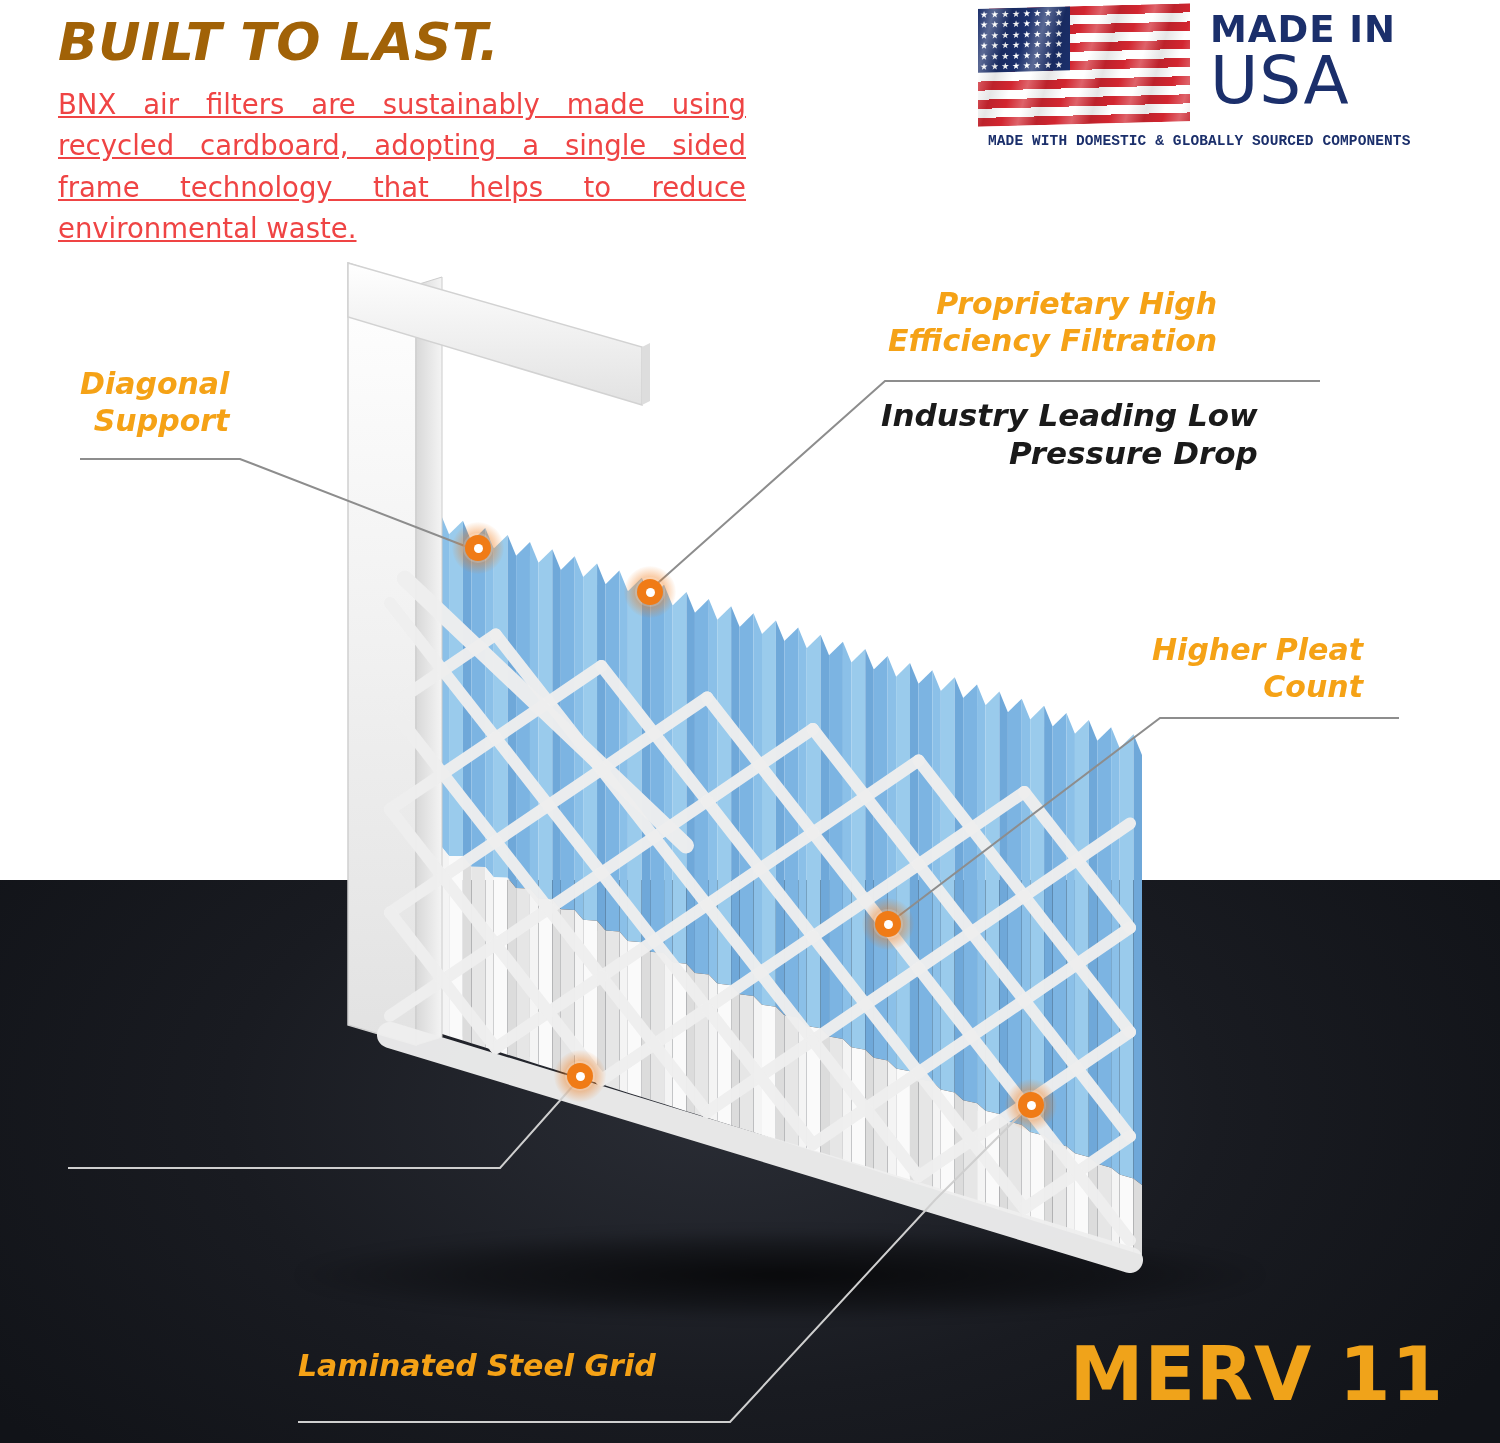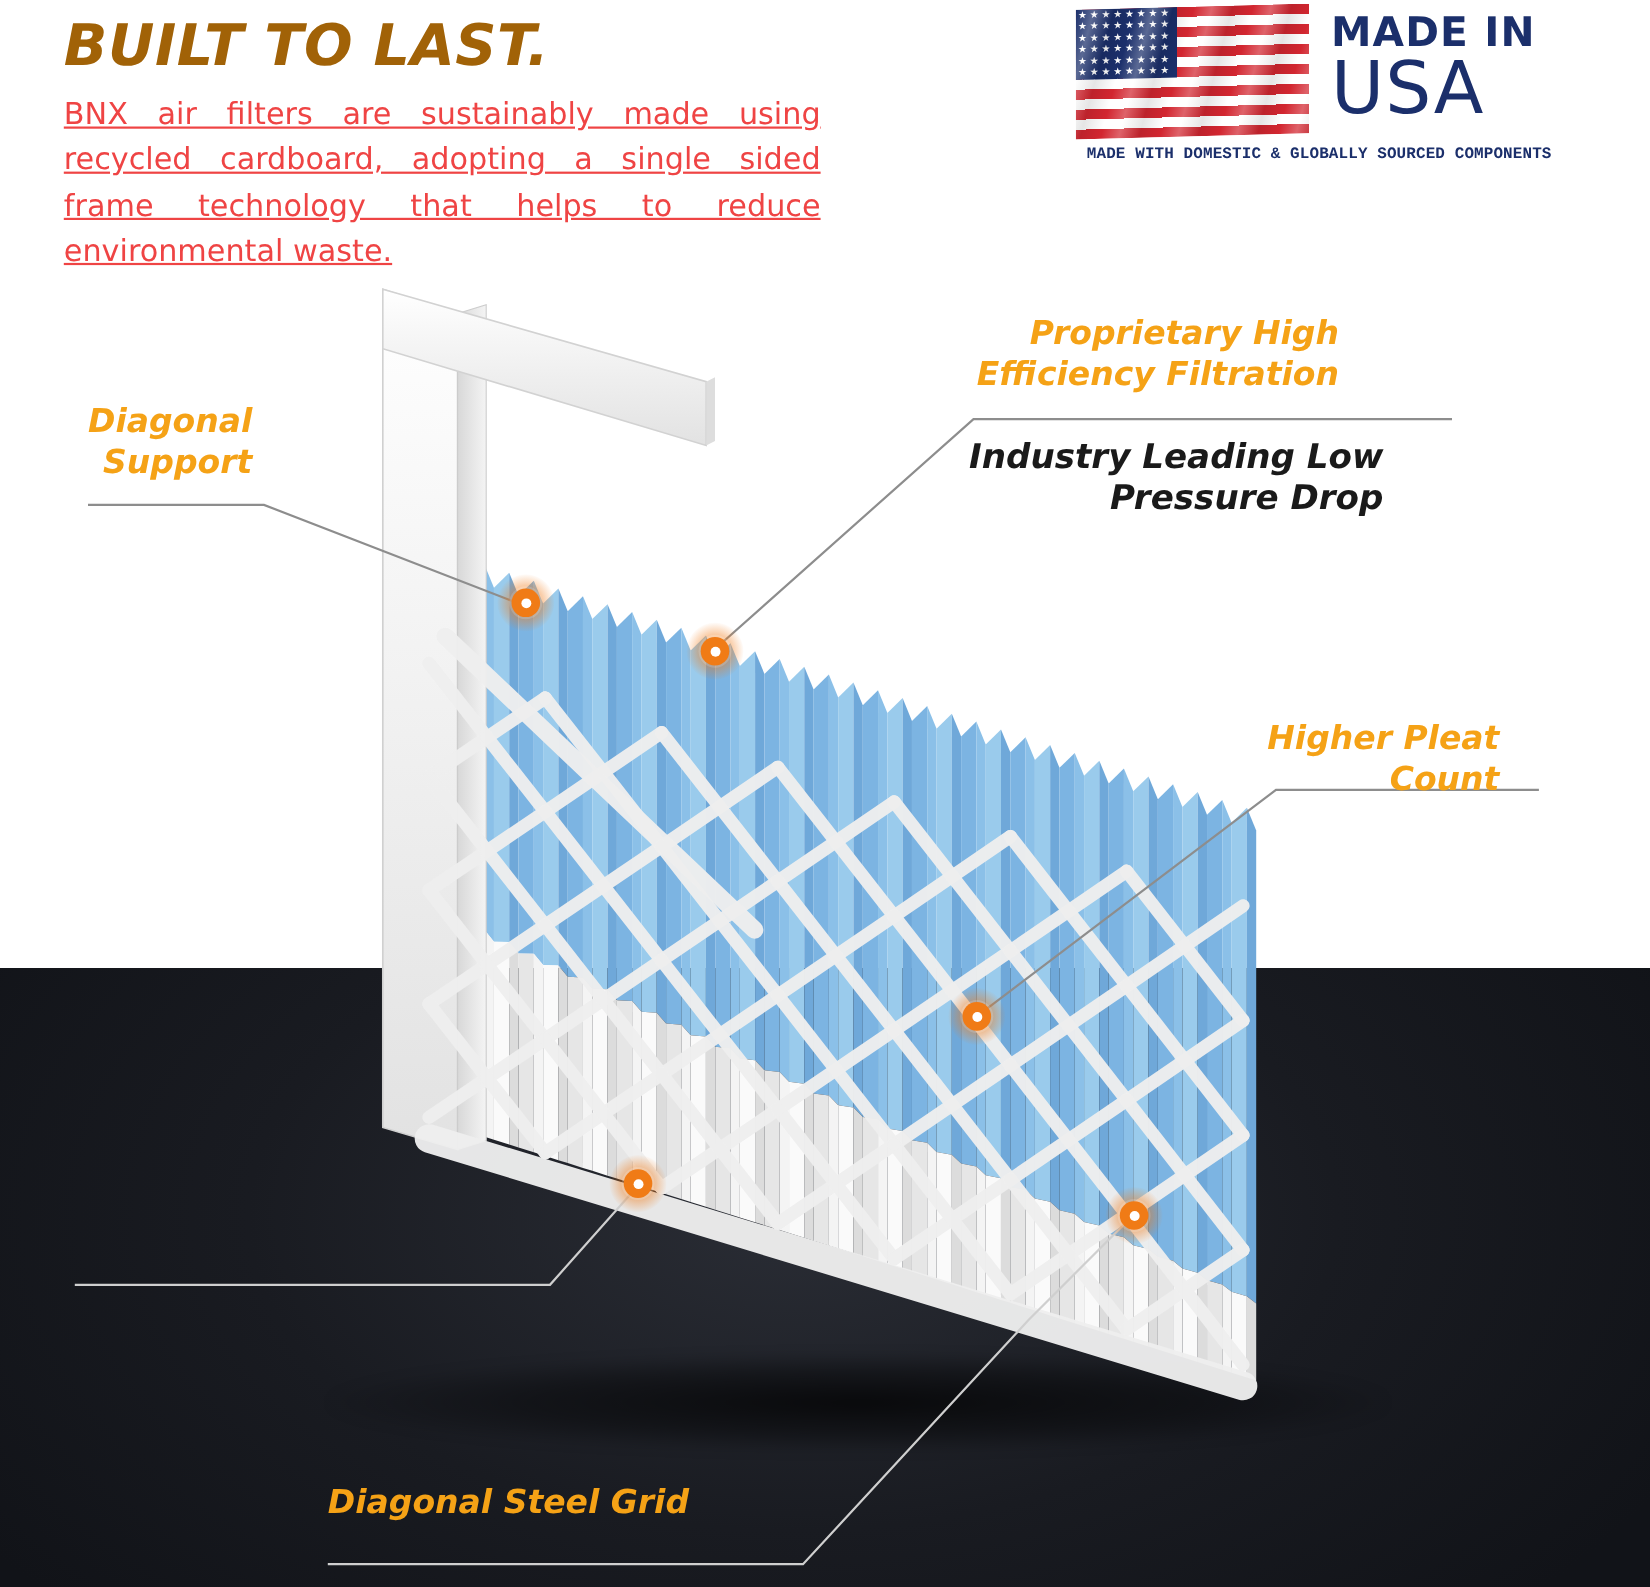--- a/index.html
+++ b/index.html
@@ -507,18 +507,19 @@
   <div class="hotspot" style="left:1031px;top:1105px;">
       <div class="core"></div>
     </div>
 
   <div class="callout light" style="left:80px;top:366px;">Diagonal
 Support</div>
   <div class="callout light" style="left:888px;top:286px;">Proprietary High
 Efficiency Filtration</div>
   <div class="callout dark" style="left:868px;top:397px;margin-left:13px;">Industry Leading Low
 Pressure Drop</div>
-  <div class="callout light" style="left:1152px;top:654px;font-style:italic;">Higher Pleat
+  <div class="callout light" style="left:1152px;top:632px;font-style:italic;">Higher Pleat
 Count</div>
-  <div class="callout light" style="left:298px;top:1348px;">Diagonal Steel Grid</div>
-
+  <div class="callout light" style="left:298px;top:1348px;">Laminated Steel Grid</div>
+
+  <div class="merv">MERV 11</div>
 
 </div>
 
 </body></html>

